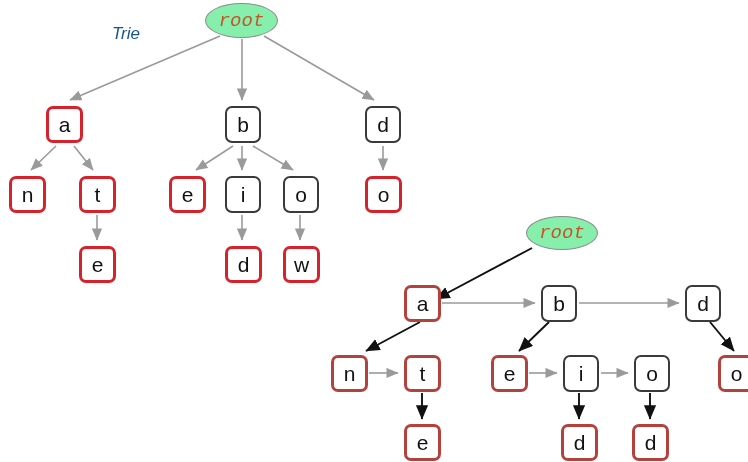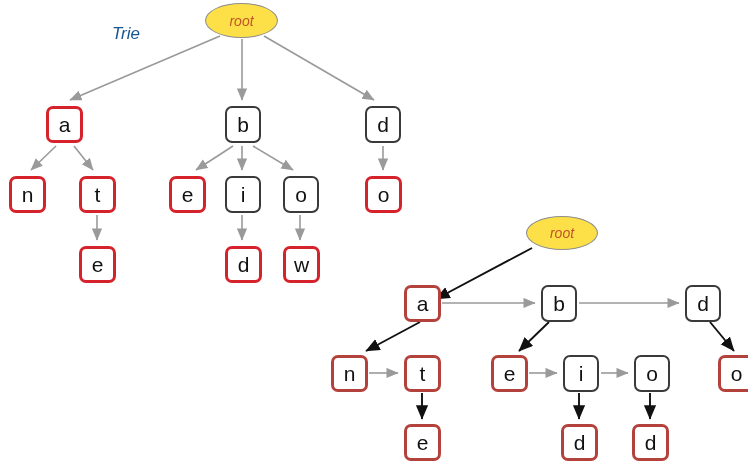--- a/index.html
+++ b/index.html
@@ -28,27 +28,27 @@
   }
   .node.plain   { border:2px solid #3a3a3a; }
   .node.termA   { border:3px solid #d6222b; }
   .node.termB   { border:3px solid #b4423c; }
 
   .ellipse {
     position:absolute;
     box-sizing:border-box;
     border:1.3px solid #8d8d8d;
     border-radius:50%;
-    background:#fde047;
+    background:#86efac;
     display:flex;
     align-items:center;
     justify-content:center;
-    font-family:Liberation Sans, sans-serif;
+    font-family:Liberation Mono, monospace;
     font-style:italic;
-    font-size:14px;
+    font-size:19px;
     color:#c0562a;
     z-index:3;
   }
 
   .caption {
     position:absolute;
     font-style:italic;
     font-size:17px;
     color:#17558f;
     white-space:nowrap;

